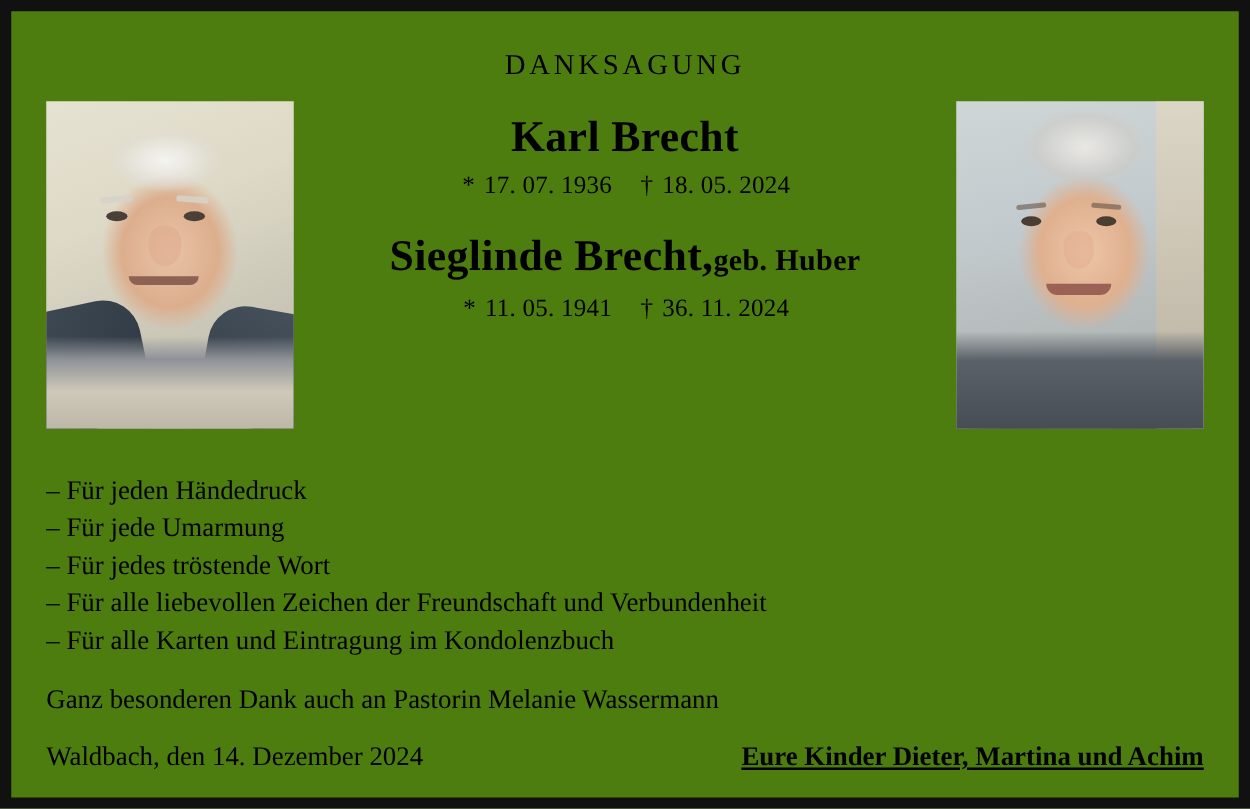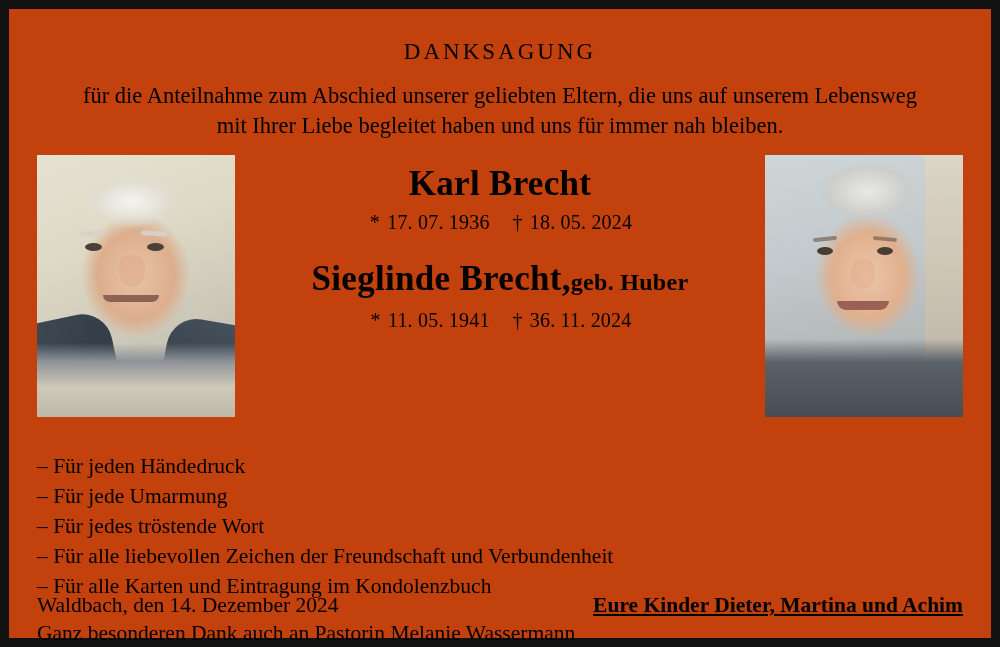--- a/index.html
+++ b/index.html
@@ -13,21 +13,21 @@
     font-family: "Liberation Serif", serif;
     color: #000000;
     overflow: hidden;
   }
 
   .notice {
     position: relative;
     box-sizing: border-box;
     width: 1000px;
     height: 647px;
-    background: #c2410c;
+    background: #4d7c0f;
     border: 9px solid #111111;
     padding: 0;
   }
 
   .inner {
     position: relative;
     width: 100%;
     height: 100%;
     box-sizing: border-box;
     padding: 30px 28px 18px 28px;
@@ -233,24 +233,20 @@
   .footer .signature { font-weight: bold; text-decoration: underline; }
 </style>
 </head>
 <body>
 
 <div class="notice">
   <div class="inner">
 
     <div class="heading">DANKSAGUNG</div>
 
-    <div class="intro">
-      <div>für die Anteilnahme zum Abschied unserer geliebten Eltern, die uns auf unserem Lebensweg</div>
-      <div>mit Ihrer Liebe begleitet haben und uns für immer nah bleiben.</div>
-    </div>
 
     <div class="body-area">
 
       <div class="photo photo-left">
         <div class="jacket"></div>
         <div class="jacket2"></div>
         <div class="collar"></div>
         <div class="brow-l"></div>
         <div class="brow-r"></div>
         <div class="eye-l"></div>

